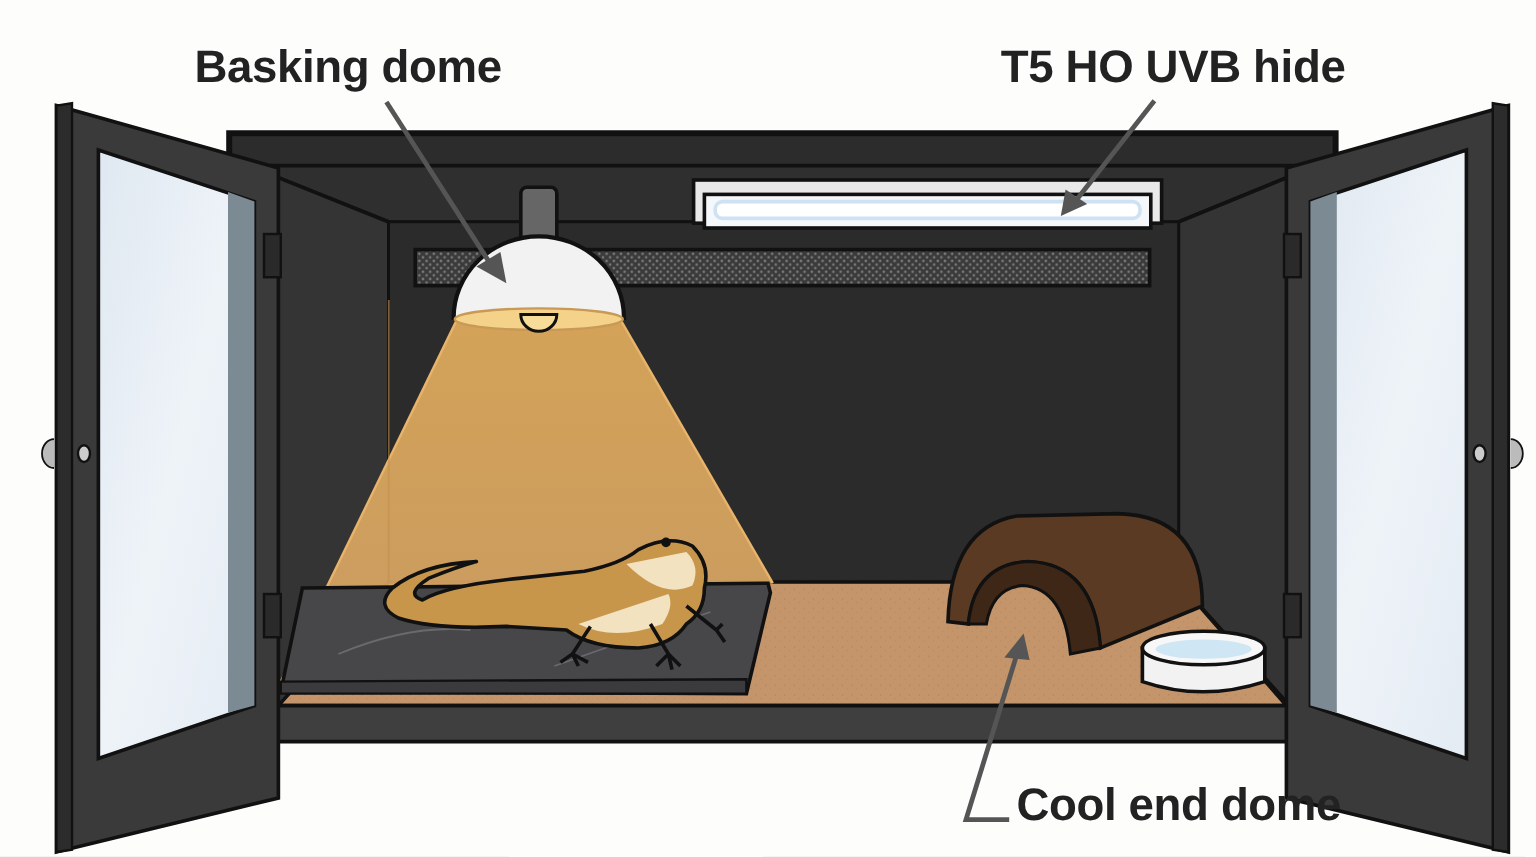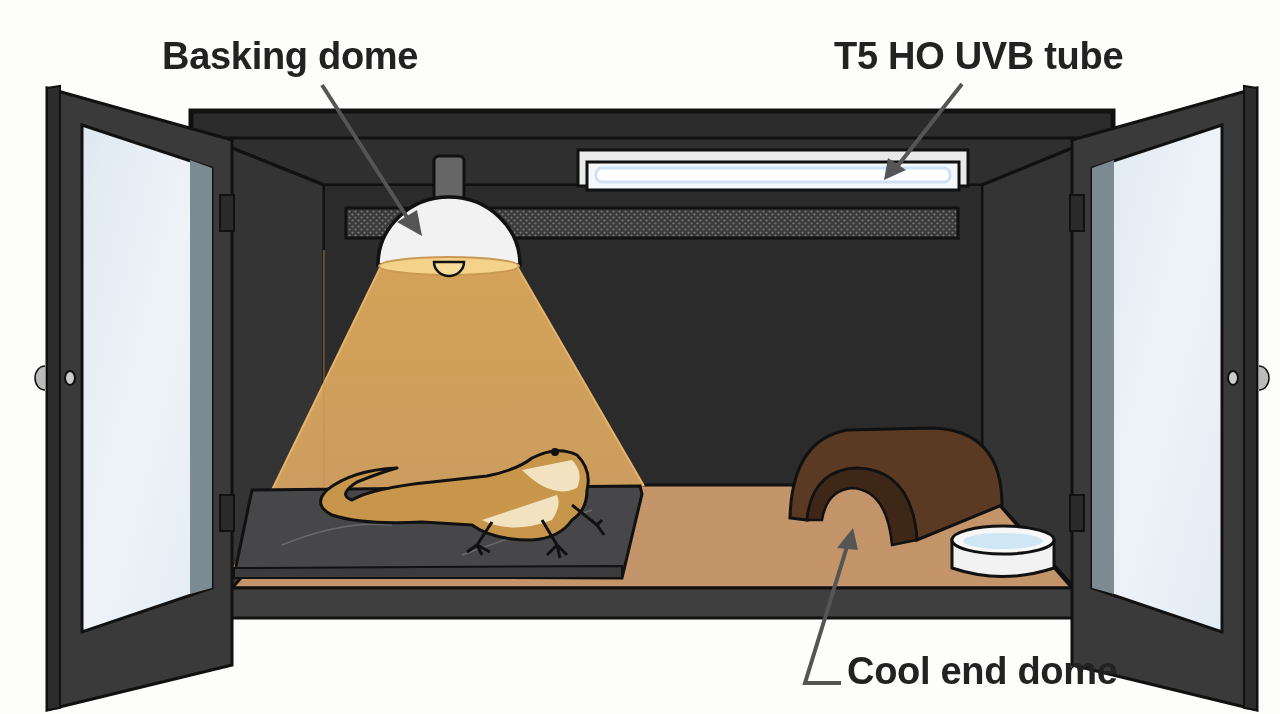--- a/index.html
+++ b/index.html
@@ -140,15 +140,15 @@
     <line x1="310" y1="85" x2="398" y2="222"></line>
     <polygon points="410,236 385,222 405,210" stroke="none"></polygon>
     <line x1="950" y1="84" x2="884" y2="168"></line>
     <polygon points="872,180 876,158 894,170" stroke="none"></polygon>
     <polyline points="829,683 793,683 837,540" fill="none"></polyline>
     <polygon points="841,528 825,548 846,550" stroke="none"></polygon>
   </g>
 </svg>
 
 <div class="label" id="lbl-basking">Basking dome</div>
-<div class="label" id="lbl-uvb">T5 HO UVB tube</div>
+<div class="label" id="lbl-uvb">T5 HO UVB hide</div>
 <div class="label" id="lbl-hide">Cool end dome</div>
 </div>
 
 </body></html>

